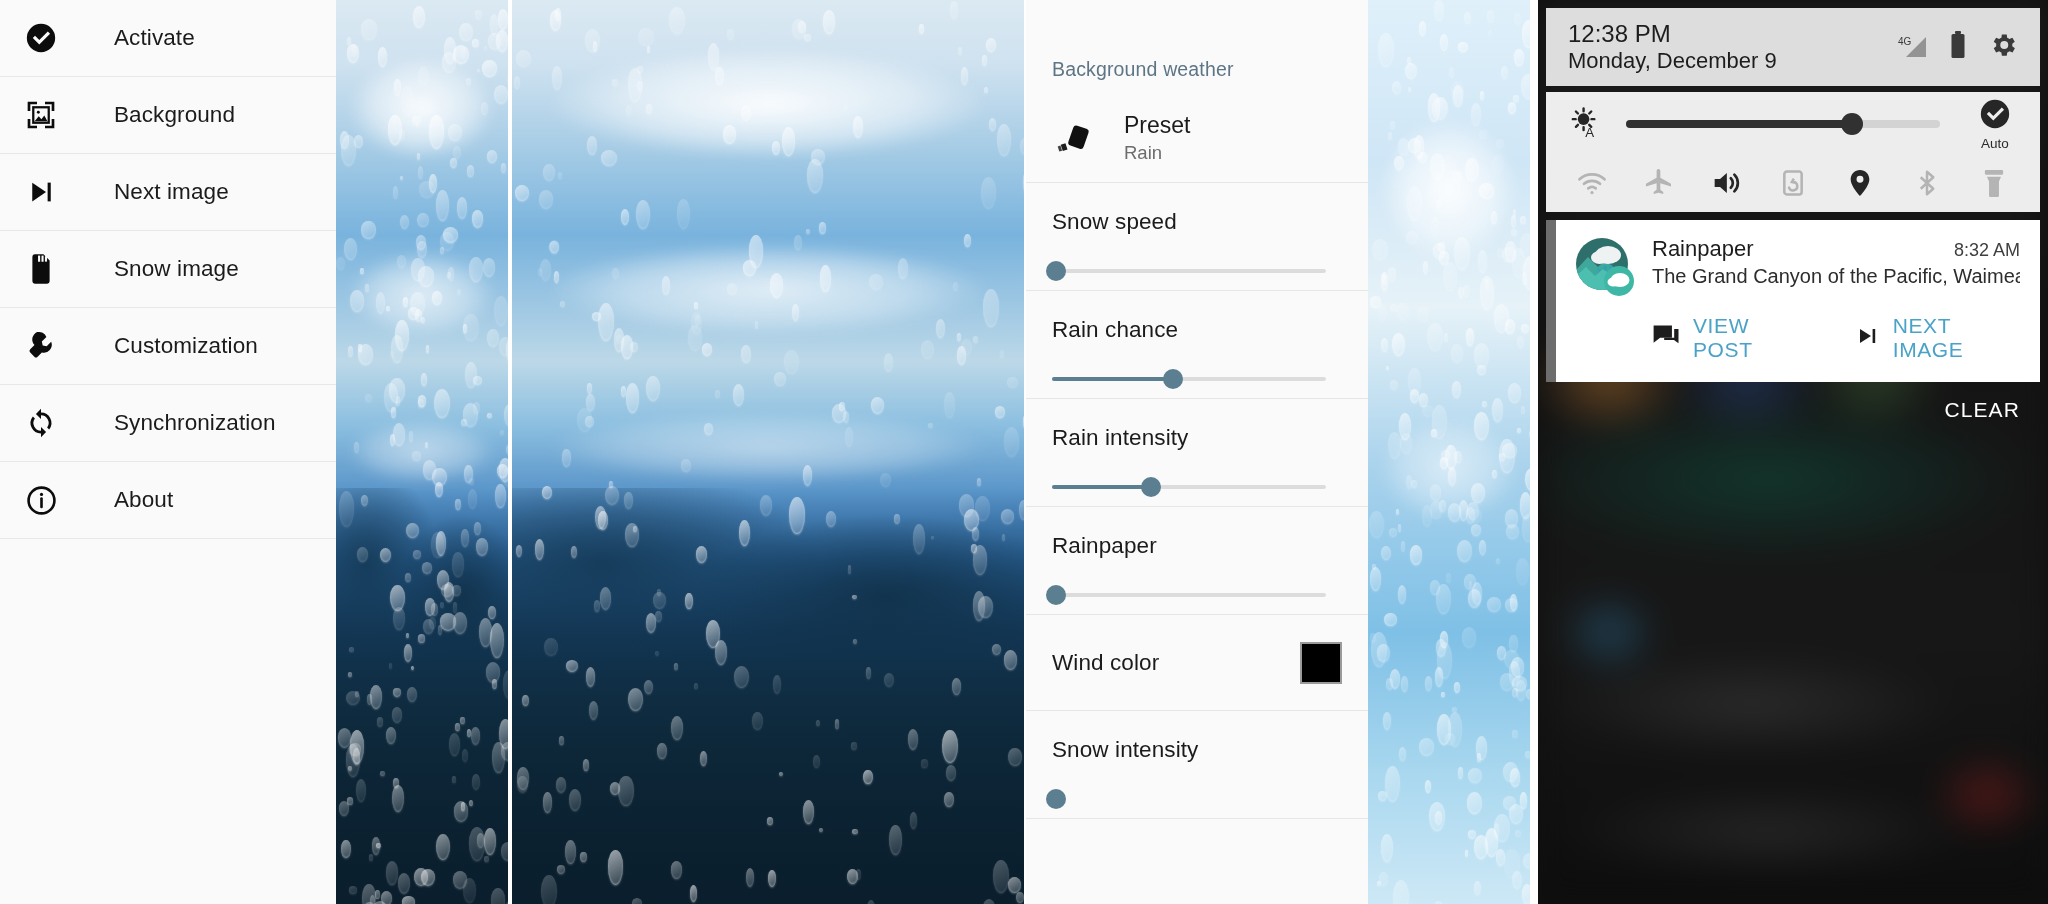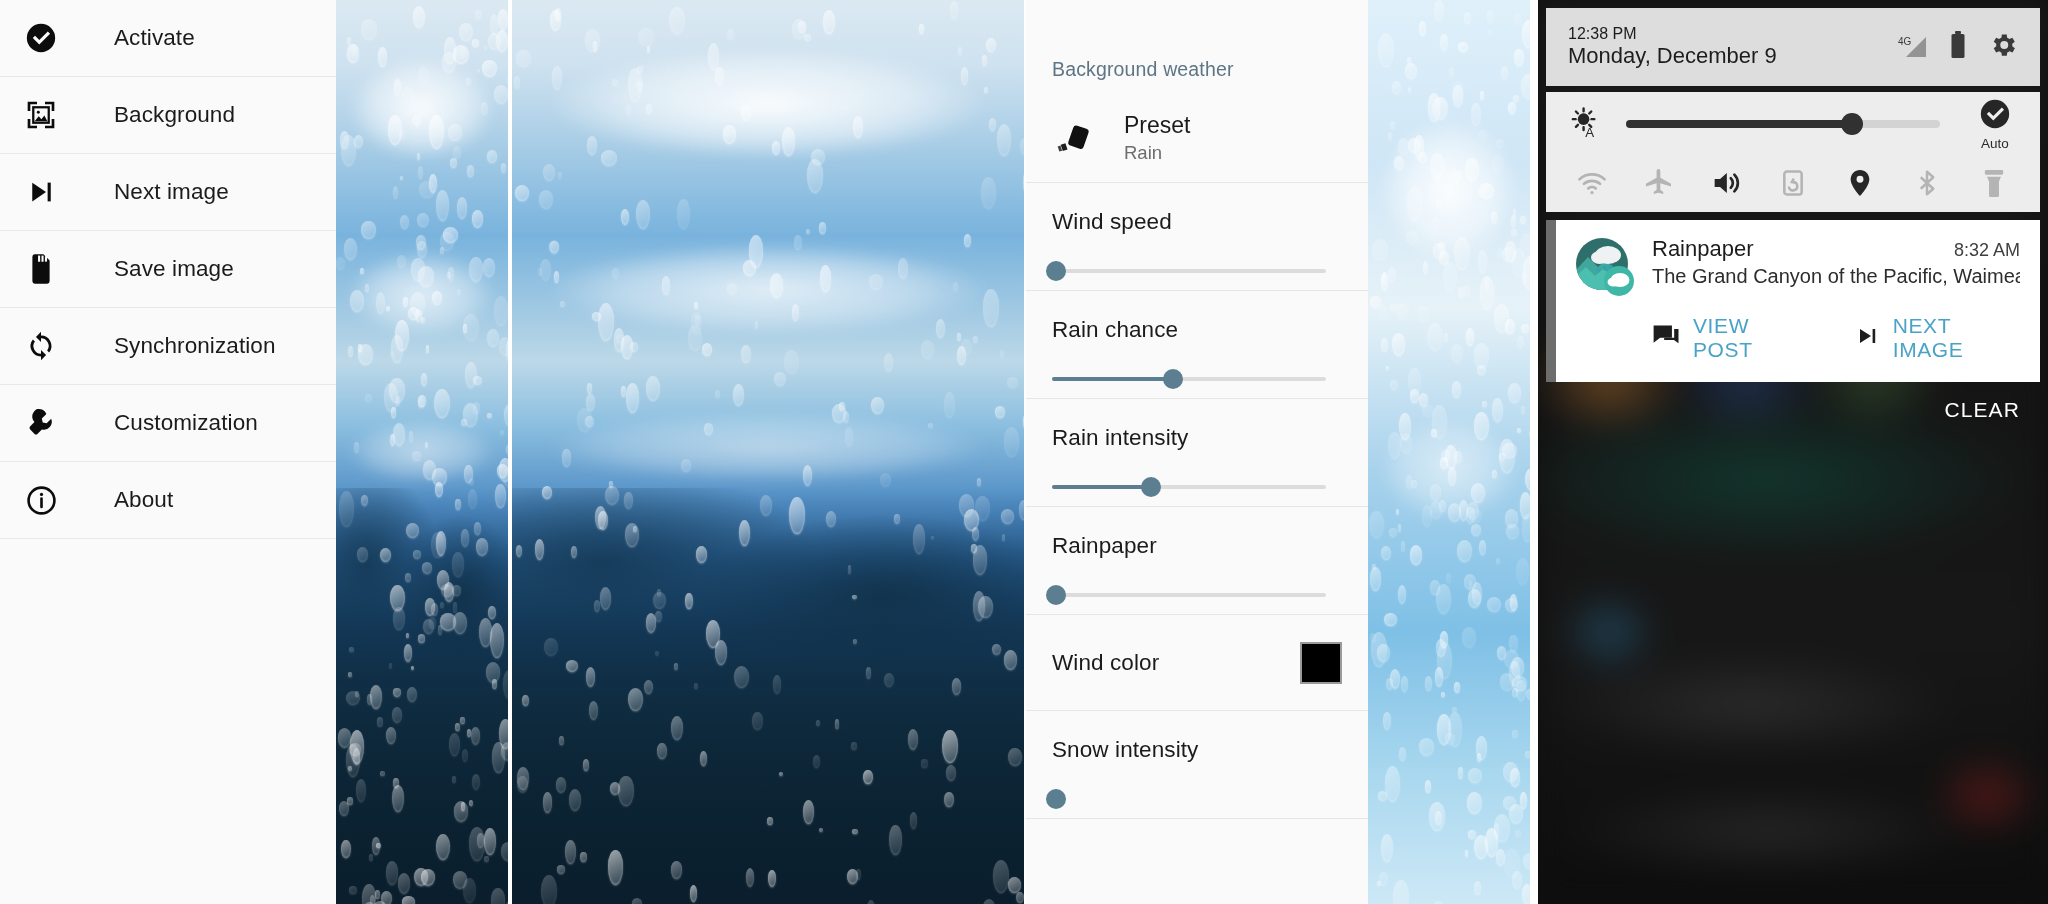--- a/index.html
+++ b/index.html
@@ -185,21 +185,21 @@
     filter: blur(14px);
   }
   .status-panel {
     position: absolute; left: 8px; top: 8px; right: 8px;
     height: 78px;
     background: #dddddd;
     display: flex; align-items: center;
     padding: 0 22px;
   }
   .status-clock { line-height: 1.22; }
-  .status-time { font-size: 16px; color: #1d1d1d; }
+  .status-time { font-size: 24px; color: #1d1d1d; }
   .status-date { font-size: 22px; color: #1d1d1d; }
   .status-icons {
     margin-left: auto;
     display: flex; align-items: center; gap: 22px;
     color: #3a3a3a;
   }
   .qs-panel {
     position: absolute; left: 8px; top: 92px; right: 8px;
     height: 120px;
     background: #ededed;
@@ -305,40 +305,40 @@
 
     <div class="nav-item">
       <span class="nav-icon">
         <svg width="30" height="32" viewBox="0 0 24 26" fill="currentColor">
           <path d="M5 1h9l5 5v17a2 2 0 0 1-2 2H7a2 2 0 0 1-2-2V3a2 2 0 0 1 2-2z"></path>
           <rect x="9.6" y="2.1" width="1.7" height="5" fill="#fafafa"></rect>
           <rect x="12.4" y="2.1" width="1.7" height="5" fill="#fafafa"></rect>
           <rect x="15.2" y="2.6" width="1.7" height="4.4" fill="#fafafa"></rect>
         </svg>
       </span>
-      <span class="nav-label">Save image</span>
+      <span class="nav-label">Snow image</span>
+    </div>
+
+    <div class="nav-item">
+      <span class="nav-icon">
+        <svg width="34" height="34" viewBox="0 0 24 24" fill="currentColor">
+          <path d="M9.3 2.2a5.6 5.6 0 0 0-1.9 9.1l-3 3a1.6 1.6 0 0 0 0 2.3l2.9 2.9a1.6 1.6 0 0 0 2.3 0l3-3a5.6 5.6 0 0 0 6.6-7.5l-3.2 3.2-2.8-.6-.6-2.8 3.2-3.2a5.6 5.6 0 0 0-6.5-3.4z"></path>
+        </svg>
+      </span>
+      <span class="nav-label">Customization</span>
     </div>
 
     <div class="nav-item">
       <span class="nav-icon">
         <svg width="32" height="32" viewBox="0 0 24 24" fill="currentColor">
           <path d="M12 4.2V1.4L8.2 5.2 12 9V6.2a5.8 5.8 0 0 1 4.6 9.2l1.5 1.5A7.8 7.8 0 0 0 12 4.2z"></path>
           <path d="M12 19.8V22.6L15.8 18.8 12 15v2.8a5.8 5.8 0 0 1-4.6-9.2L5.9 7.1A7.8 7.8 0 0 0 12 19.8z"></path>
         </svg>
       </span>
       <span class="nav-label">Synchronization</span>
-    </div>
-
-    <div class="nav-item">
-      <span class="nav-icon">
-        <svg width="34" height="34" viewBox="0 0 24 24" fill="currentColor">
-          <path d="M9.3 2.2a5.6 5.6 0 0 0-1.9 9.1l-3 3a1.6 1.6 0 0 0 0 2.3l2.9 2.9a1.6 1.6 0 0 0 2.3 0l3-3a5.6 5.6 0 0 0 6.6-7.5l-3.2 3.2-2.8-.6-.6-2.8 3.2-3.2a5.6 5.6 0 0 0-6.5-3.4z"></path>
-        </svg>
-      </span>
-      <span class="nav-label">Customization</span>
     </div>
 
     <div class="nav-item">
       <span class="nav-icon">
         <svg width="33" height="33" viewBox="0 0 24 24" fill="none" stroke="currentColor" stroke-width="1.9">
           <circle cx="12" cy="12" r="9.4"></circle>
           <path d="M12 10.6v6.1" stroke-linecap="round"></path>
           <circle cx="12" cy="7.6" r="1.15" fill="currentColor" stroke="none"></circle>
         </svg>
       </span>
@@ -1078,21 +1078,21 @@
         </svg>
       </span>
       <span class="preset-texts">
         <span class="preset-title" style="display:block">Preset</span>
         <span class="preset-sub" style="display:block">Rain</span>
       </span>
     </div>
 
 
     <div class="row row-slider">
-      <div class="row-label">Wind speed</div>
+      <div class="row-label">Snow speed</div>
       <div class="slider">
         <div class="slider-track"></div>
         <div class="slider-fill" style="width: 0%; background: rgb(91, 127, 145);"></div>
         <div class="slider-thumb" style="left: 1.5%; background: rgb(91, 127, 145);"></div>
       </div>
     </div>
 
     <div class="row row-slider">
       <div class="row-label">Rain chance</div>
       <div class="slider">

